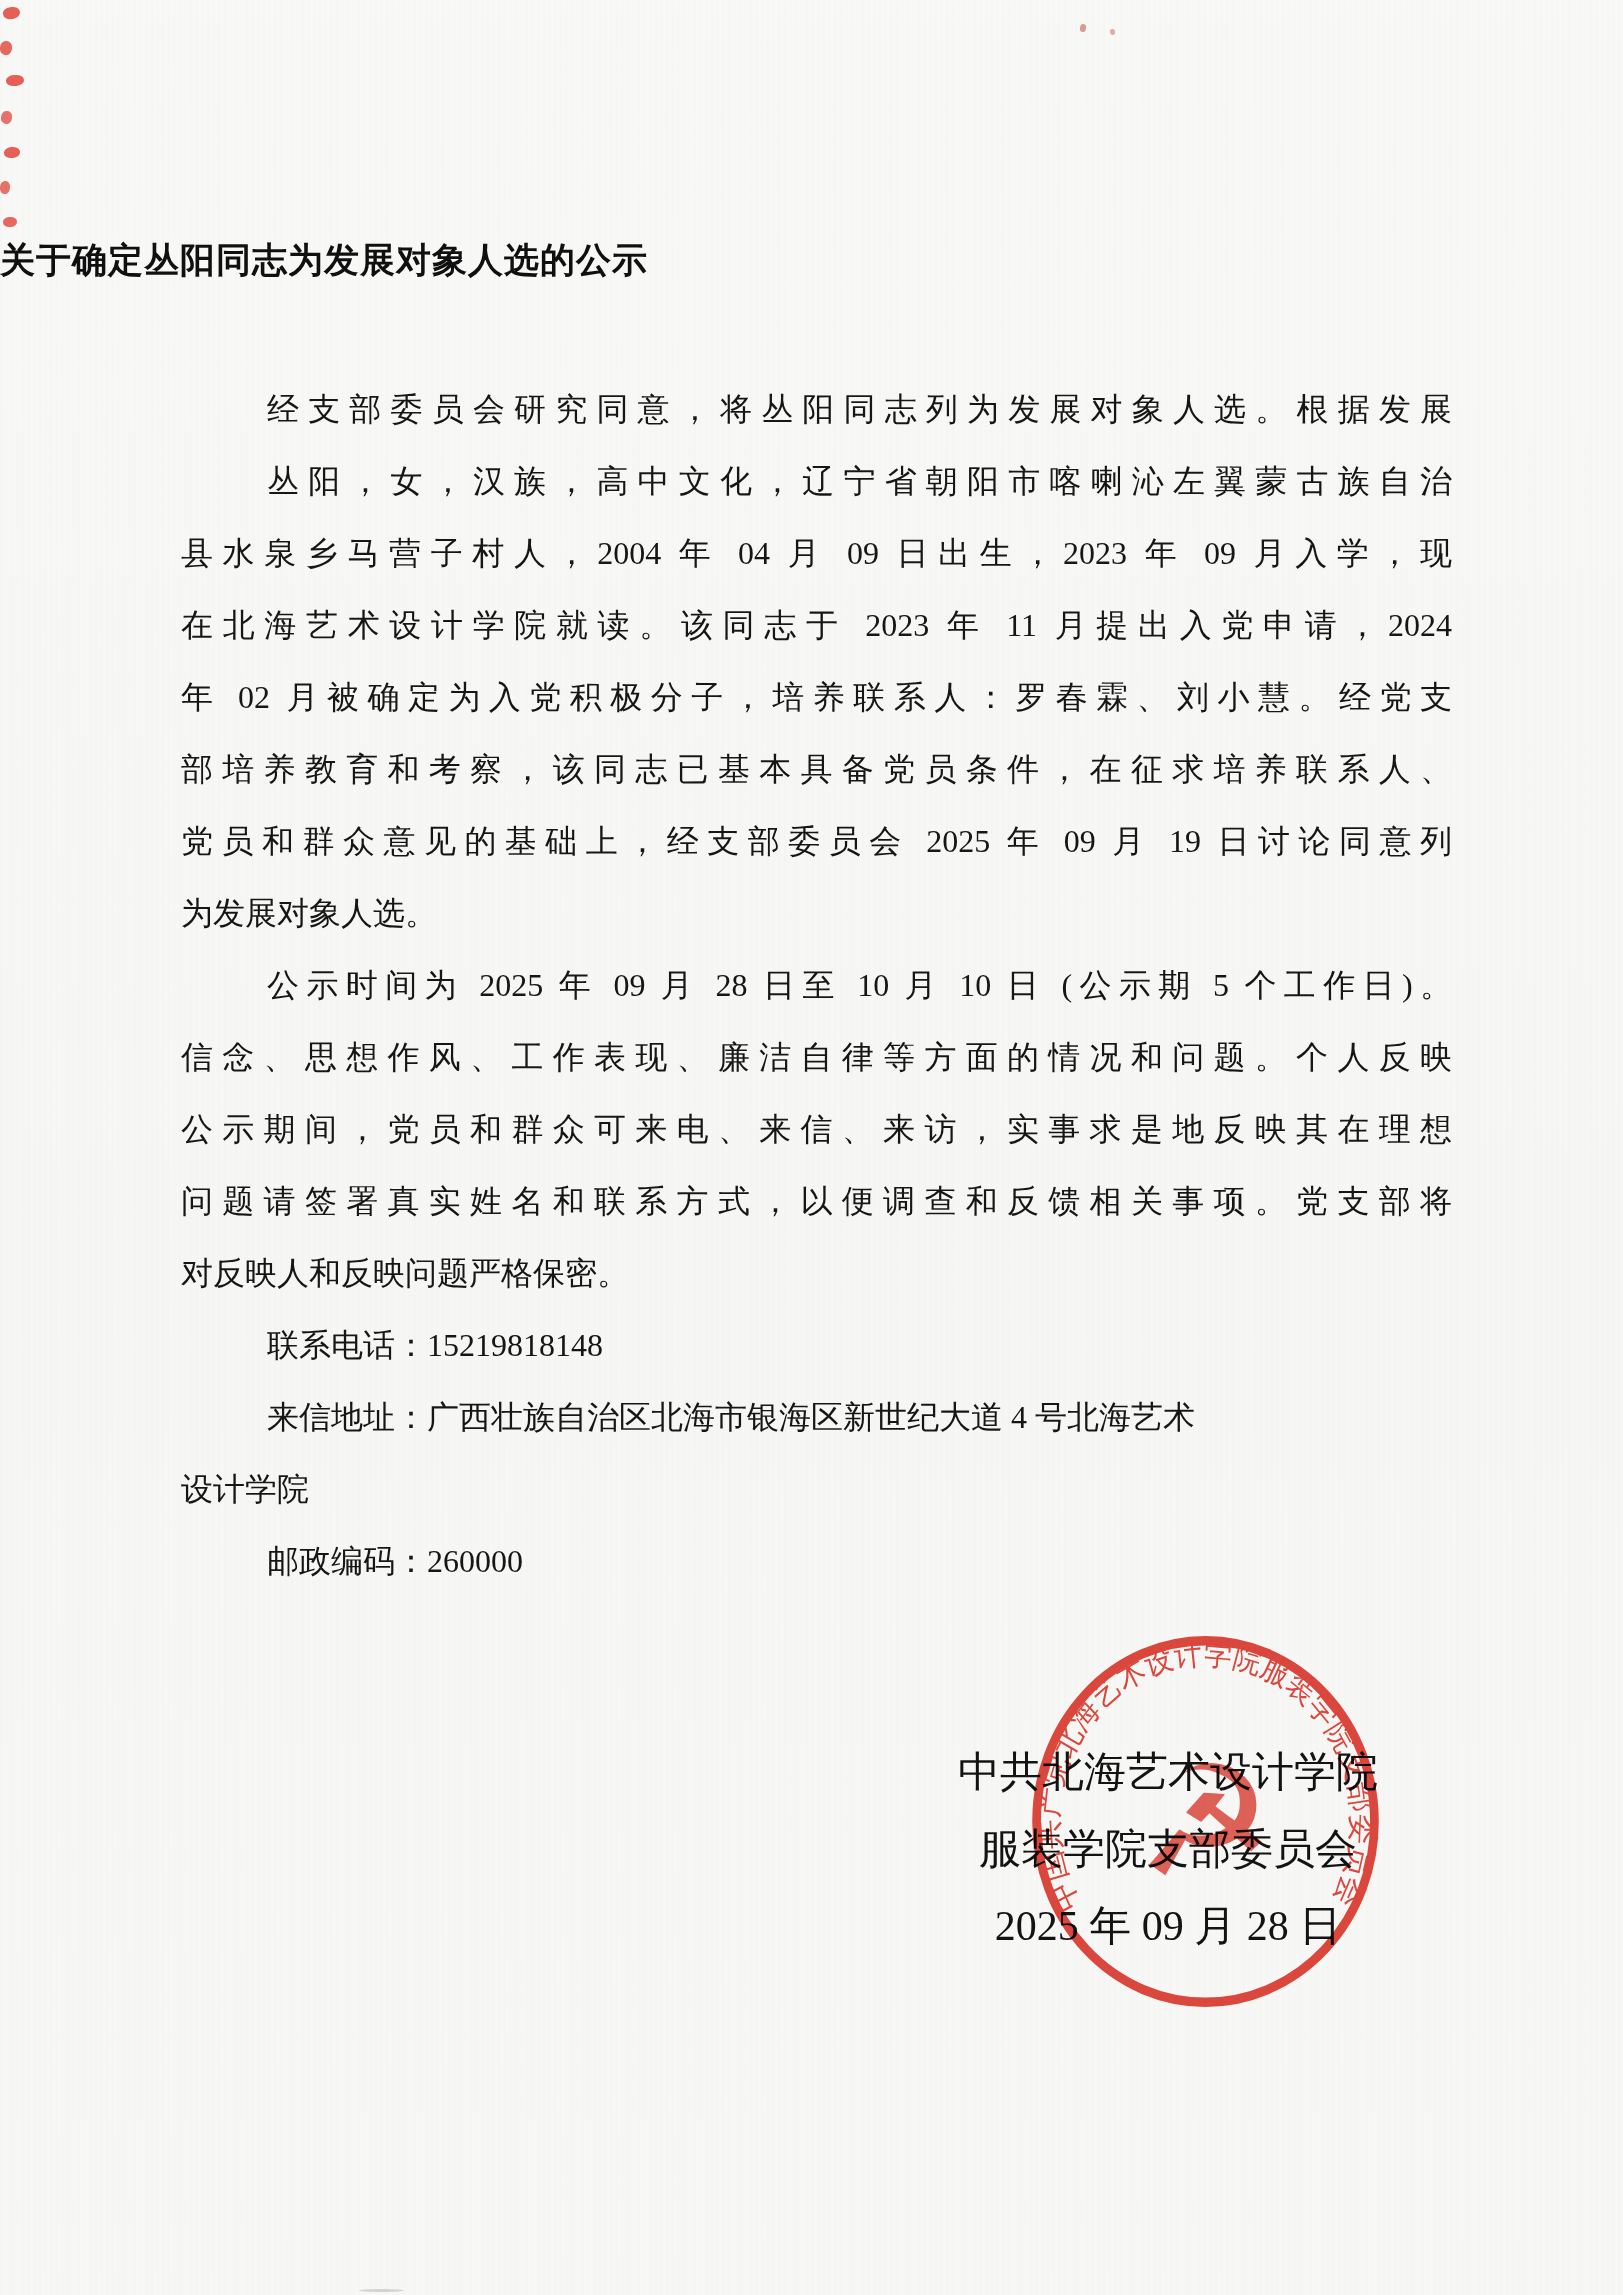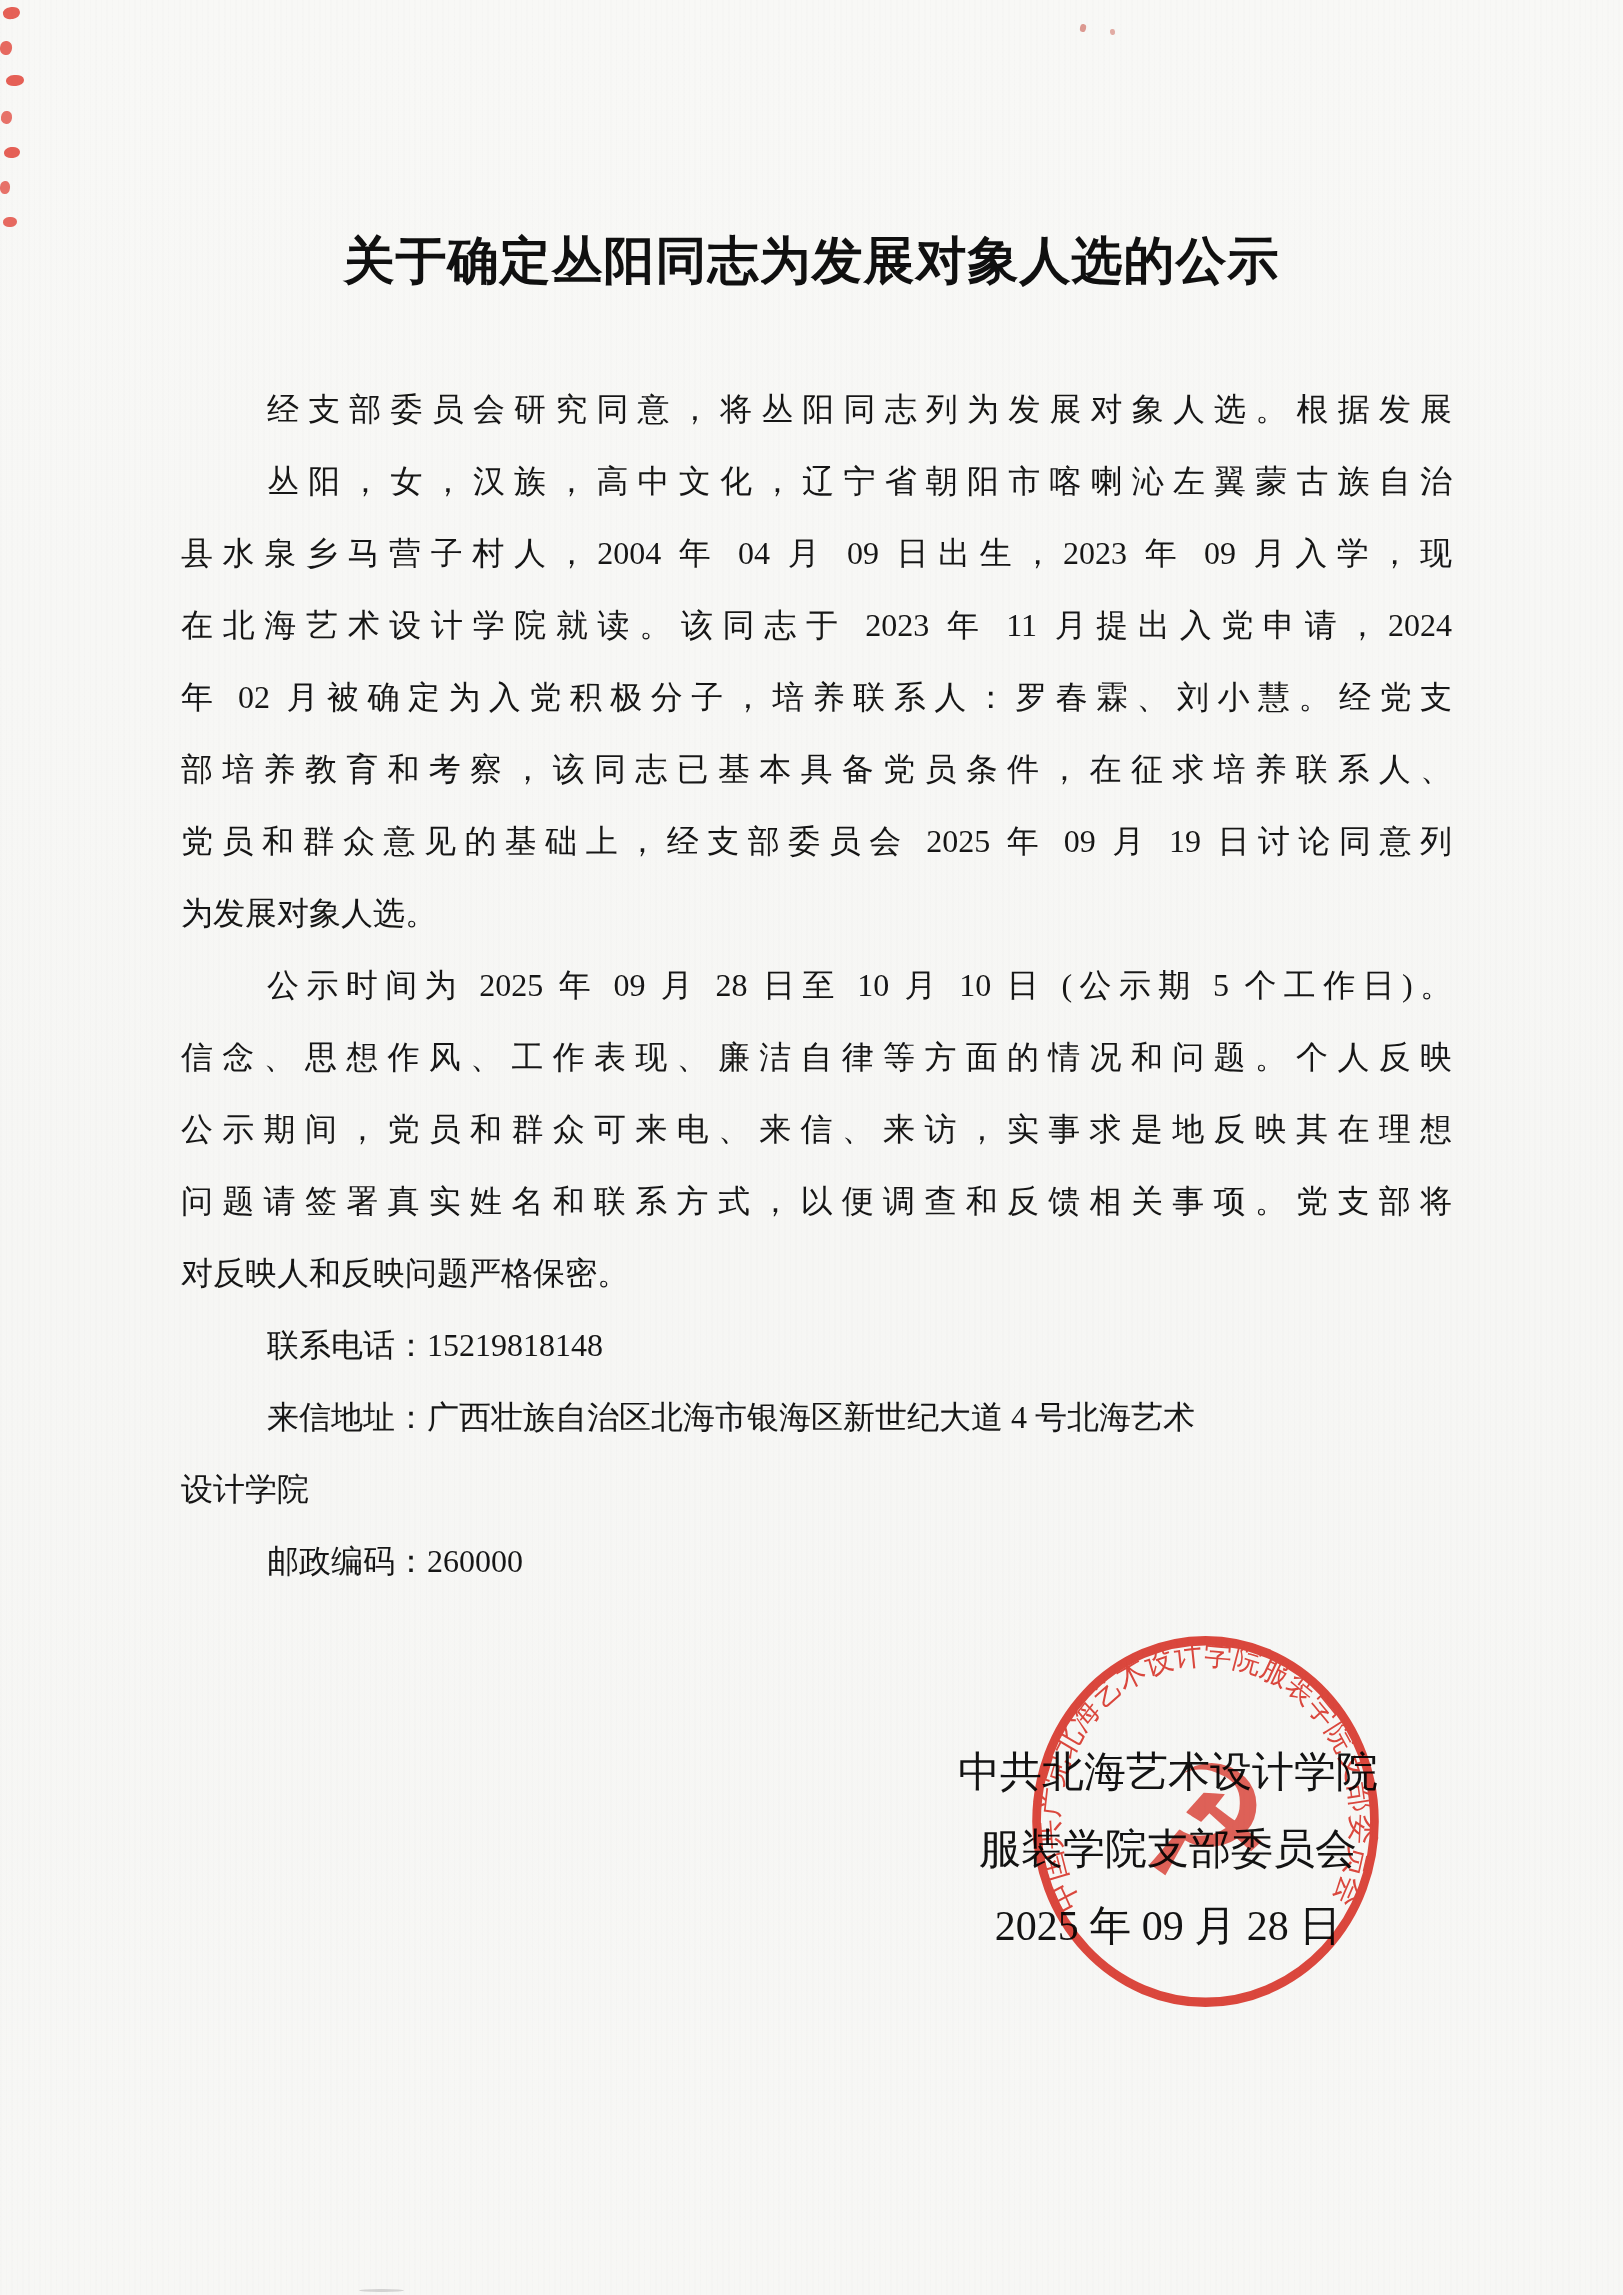--- a/index.html
+++ b/index.html
@@ -12,24 +12,23 @@
     position: relative;
     width: 1623px; height: 2295px;
     overflow: hidden;
     background:
       repeating-linear-gradient(90deg, rgba(160,160,160,0.025) 0 1.5px, rgba(255,255,255,0) 1.5px 5.6px),
       linear-gradient(180deg, #f8f8f6 0%, #f6f6f4 55%, #f7f7f5 100%);
   }
   .doc-title {
     position: absolute; left: 0; top: 225px; width: 100%;
     height: 72px; line-height: 72px;
-    text-align: center;
     font-family: "Liberation Serif", serif;
     font-weight: 700;
-    font-size: 51px;
+    font-size: 35px;
     letter-spacing: 1px;
     color: #101010;
   }
   .doc-body {
     position: absolute; left: 181px; top: 373px; width: 1271px;
     font-size: 32px; color: #161616;
   }
   .line {
     height: 72px; line-height: 72px;
     text-align: left;

